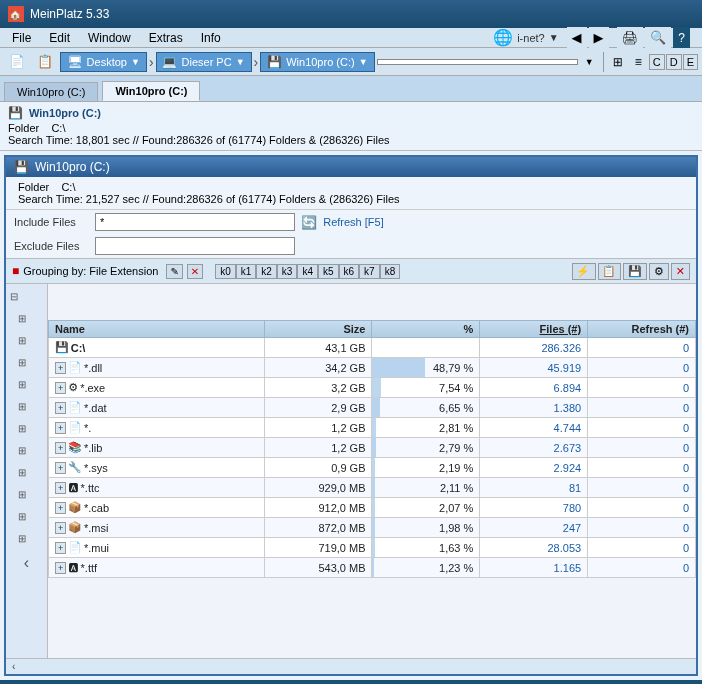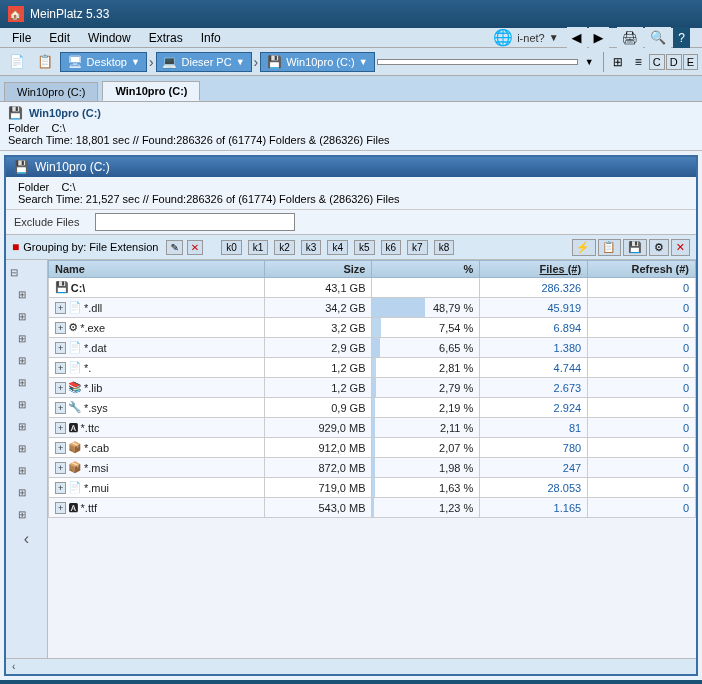--- a/index.html
+++ b/index.html
@@ -194,21 +194,21 @@
       height: 26px;
     }
     .grouping-icon { color: #c00; font-size: 12px; }
     .grouping-btn {
       border: 1px solid #999;
       background: #d0dfee;
       padding: 1px 3px;
       font-size: 10px;
       cursor: pointer;
     }
-    .toolbar-nums { display: flex; gap: 6px; margin-left: 14px; }
+    .toolbar-nums { display: flex; gap: 0; margin-left: 8px; }
     .num-btn {
       border: 1px solid #999;
       background: #d0dfee;
       padding: 1px 4px;
       font-size: 10px;
       cursor: pointer;
       min-width: 16px;
       text-align: center;
     }
     .action-btns { margin-left: auto; display: flex; gap: 2px; }
@@ -258,20 +258,21 @@
 
     
     .file-table {
       flex: 1;
       overflow: auto;
     }
     table {
       width: 100%;
       border-collapse: collapse;
       font-size: 11px;
+      margin-top: 36px;
     }
     thead tr {
       background: linear-gradient(to bottom, #c8ddf0, #b0cce0);
     }
     th {
       border: 1px solid #9ab5ce;
       padding: 2px 6px;
       text-align: left;
       font-weight: bold;
       white-space: nowrap;
@@ -425,20 +426,26 @@
 
     <div class="inner-info">
       <div>
         <span>Folder</span>
         &nbsp;&nbsp;
         <span>C:\</span>
       </div>
       <div>Search Time: 21,527 sec //  Found:286326 of (61774) Folders &amp; (286326) Files</div>
     </div>
 
+    <div class="filter-row">
+      <span class="filter-label">Include Files</span>
+      <input class="filter-input" type="text" value="*" style="min-width: 200px;">
+      <span style="font-size:13px;color:#c00;">🔄</span>
+      <button style="border:none;background:none;cursor:pointer;font-size:11px;color:#1a5ea8;">Refresh [F5]</button>
+    </div>
     <div class="filter-row">
       <span class="filter-label">Exclude Files</span>
       <input class="filter-input" type="text" value="" style="min-width: 200px;">
     </div>
 
     <div class="grouping-bar">
       <span class="grouping-icon">■</span>
       <span style="margin-right:4px;">Grouping by: File Extension</span>
       <button class="grouping-btn">✎</button>
       <button class="grouping-btn" style="color:#c00;">✕</button>

